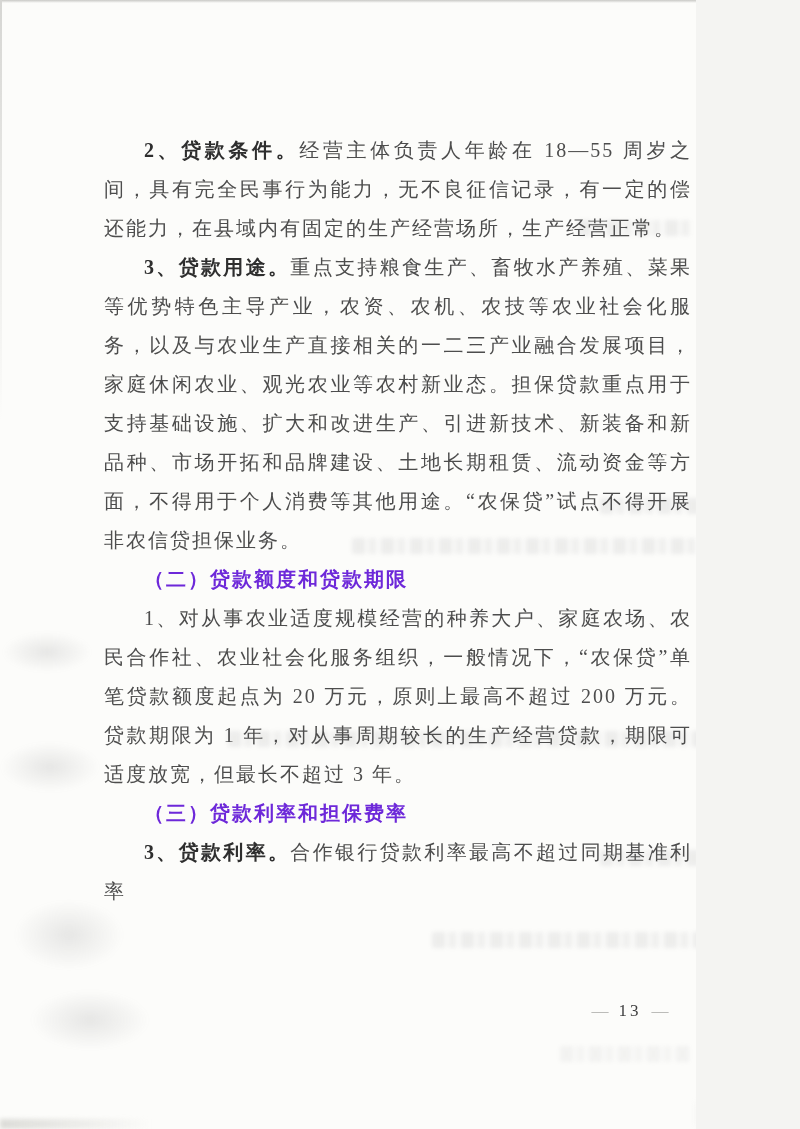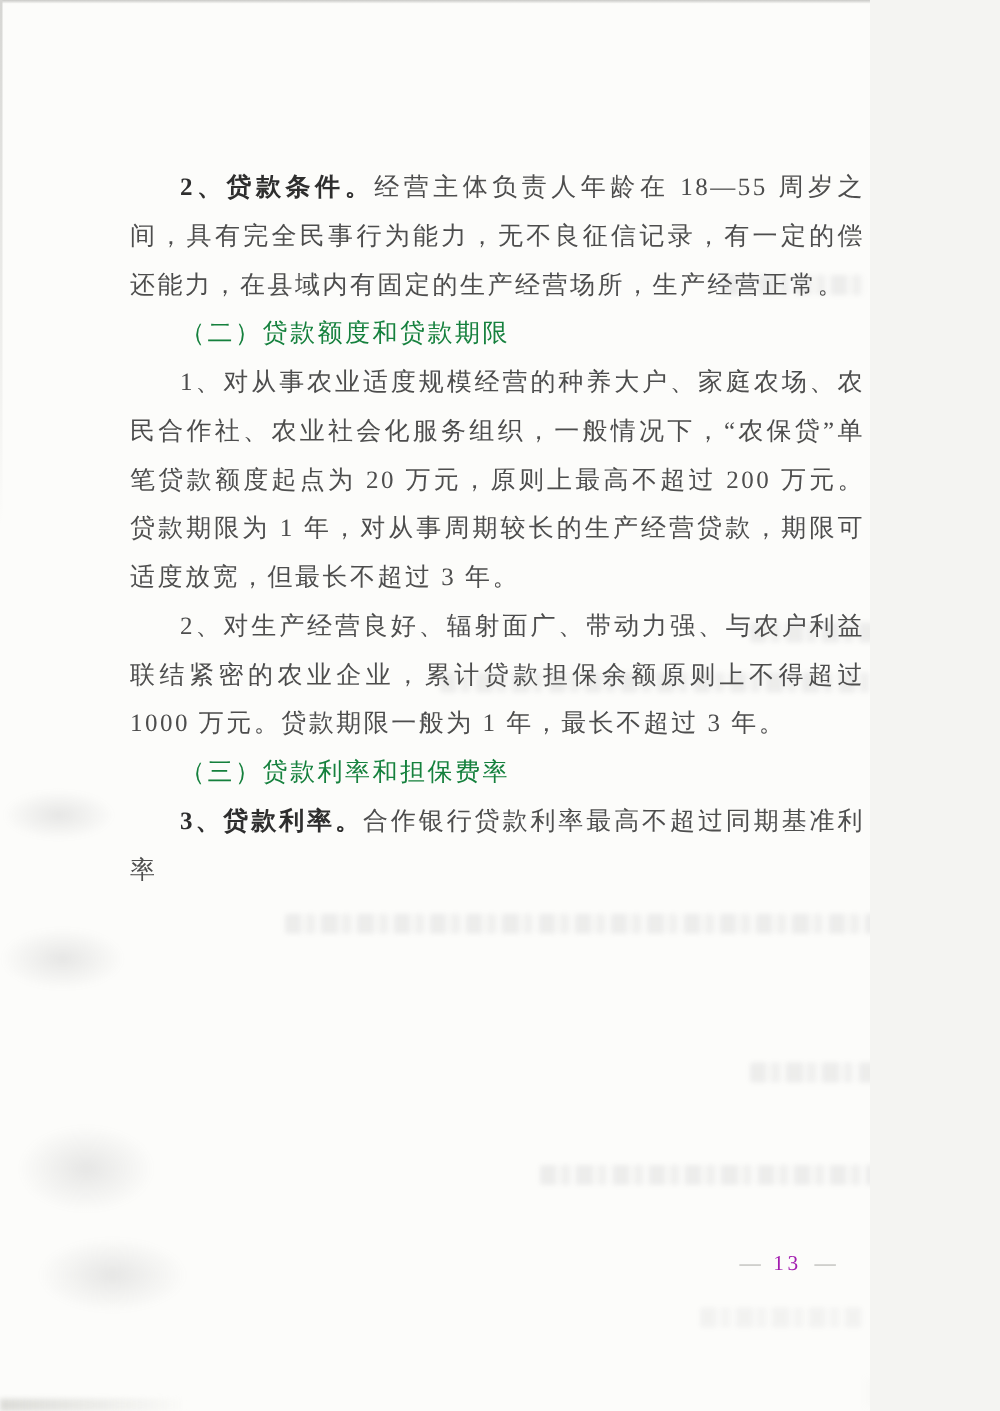--- a/index.html
+++ b/index.html
@@ -56,37 +56,37 @@
     padding: 0;
     text-indent: 2em;
     text-align: justify;
     text-align-last: left;
   }
   .doc .lead {
     font-weight: 700;
     color: #2e2e2e;
   }
   .doc p.heading {
-    font-weight: 400;
-    color: #15803d;
+    font-weight: 700;
+    color: #6d28d9;
   }
   
   .footer {
     position: absolute;
     left: 575px;
     top: 1001px;
     width: 110px;
     text-align: center;
     font-size: 17px;
     letter-spacing: 3px;
     color: #5a5a5a;
     white-space: nowrap;
   }
   .footer .dash { color: #b2b2ae; letter-spacing: 0; }
-  .footer .num { padding: 0 10px; color: #a21caf; }
+  .footer .num { padding: 0 10px; color: #404040; }
   
   .ghost {
     position: absolute;
     height: 16px;
     background: repeating-linear-gradient(90deg,
       rgba(115,115,122,0.20) 0 13px,
       rgba(115,115,122,0.04) 13px 17px,
       rgba(115,115,122,0.16) 17px 24px,
       rgba(115,115,122,0.02) 24px 29px);
     filter: blur(2.2px);
@@ -121,26 +121,26 @@
 
   <div class="smudge" style="left:2px; top:632px; width:90px; height:40px;"></div>
   <div class="smudge" style="left:0px; top:742px; width:100px; height:50px;"></div>
   <div class="smudge" style="left:14px; top:900px; width:110px; height:70px;"></div>
   <div class="smudge" style="left:30px; top:990px; width:120px; height:60px;"></div>
 
   <div class="doc">
 
     <p><span class="lead">2、贷款条件。</span><span>经营主体负责人年龄在 18—55 周岁之间，具有完全民事行为能力，无不良征信记录，有一定的偿还能力，在县域内有固定的生产经营场所，生产经营正常。</span></p>
 
+    <p><span class="lead">3、贷款用途。</span><span>重点支持粮食生产、畜牧水产养殖、菜果等优势特色主导产业，农资、农机、农技等农业社会化服务，以及与农业生产直接相关的一二三产业融合发展项目，家庭休闲农业、观光农业等农村新业态。担保贷款重点用于支持基础设施、扩大和改进生产、引进新技术、新装备和新品种、市场开拓和品牌建设、土地长期租赁、流动资金等方面，不得用于个人消费等其他用途。“农保贷”试点不得开展非农信贷担保业务。</span></p>
 
     <p class="heading"><span>（二）贷款额度和贷款期限</span></p>
 
     <p><span>1、对从事农业适度规模经营的种养大户、家庭农场、农民合作社、农业社会化服务组织，一般情况下，“农保贷”单笔贷款额度起点为 20 万元，原则上最高不超过 200 万元。贷款期限为 1 年，对从事周期较长的生产经营贷款，期限可适度放宽，但最长不超过 3 年。</span></p>
 
-    <p><span>2、对生产经营良好、辐射面广、带动力强、与农户利益联结紧密的农业企业，累计贷款担保余额原则上不得超过 1000 万元。贷款期限一般为 1 年，最长不超过 3 年。</span></p>
 
 
     <p class="heading"><span>（三）贷款利率和担保费率</span></p>
 
     <p><span class="lead">3、贷款利率。</span><span>合作银行贷款利率最高不超过同期基准利率</span></p>
 
   </div>
 
   <div class="footer"><span class="dash">—</span><span class="num">13</span><span class="dash">—</span></div>
 

